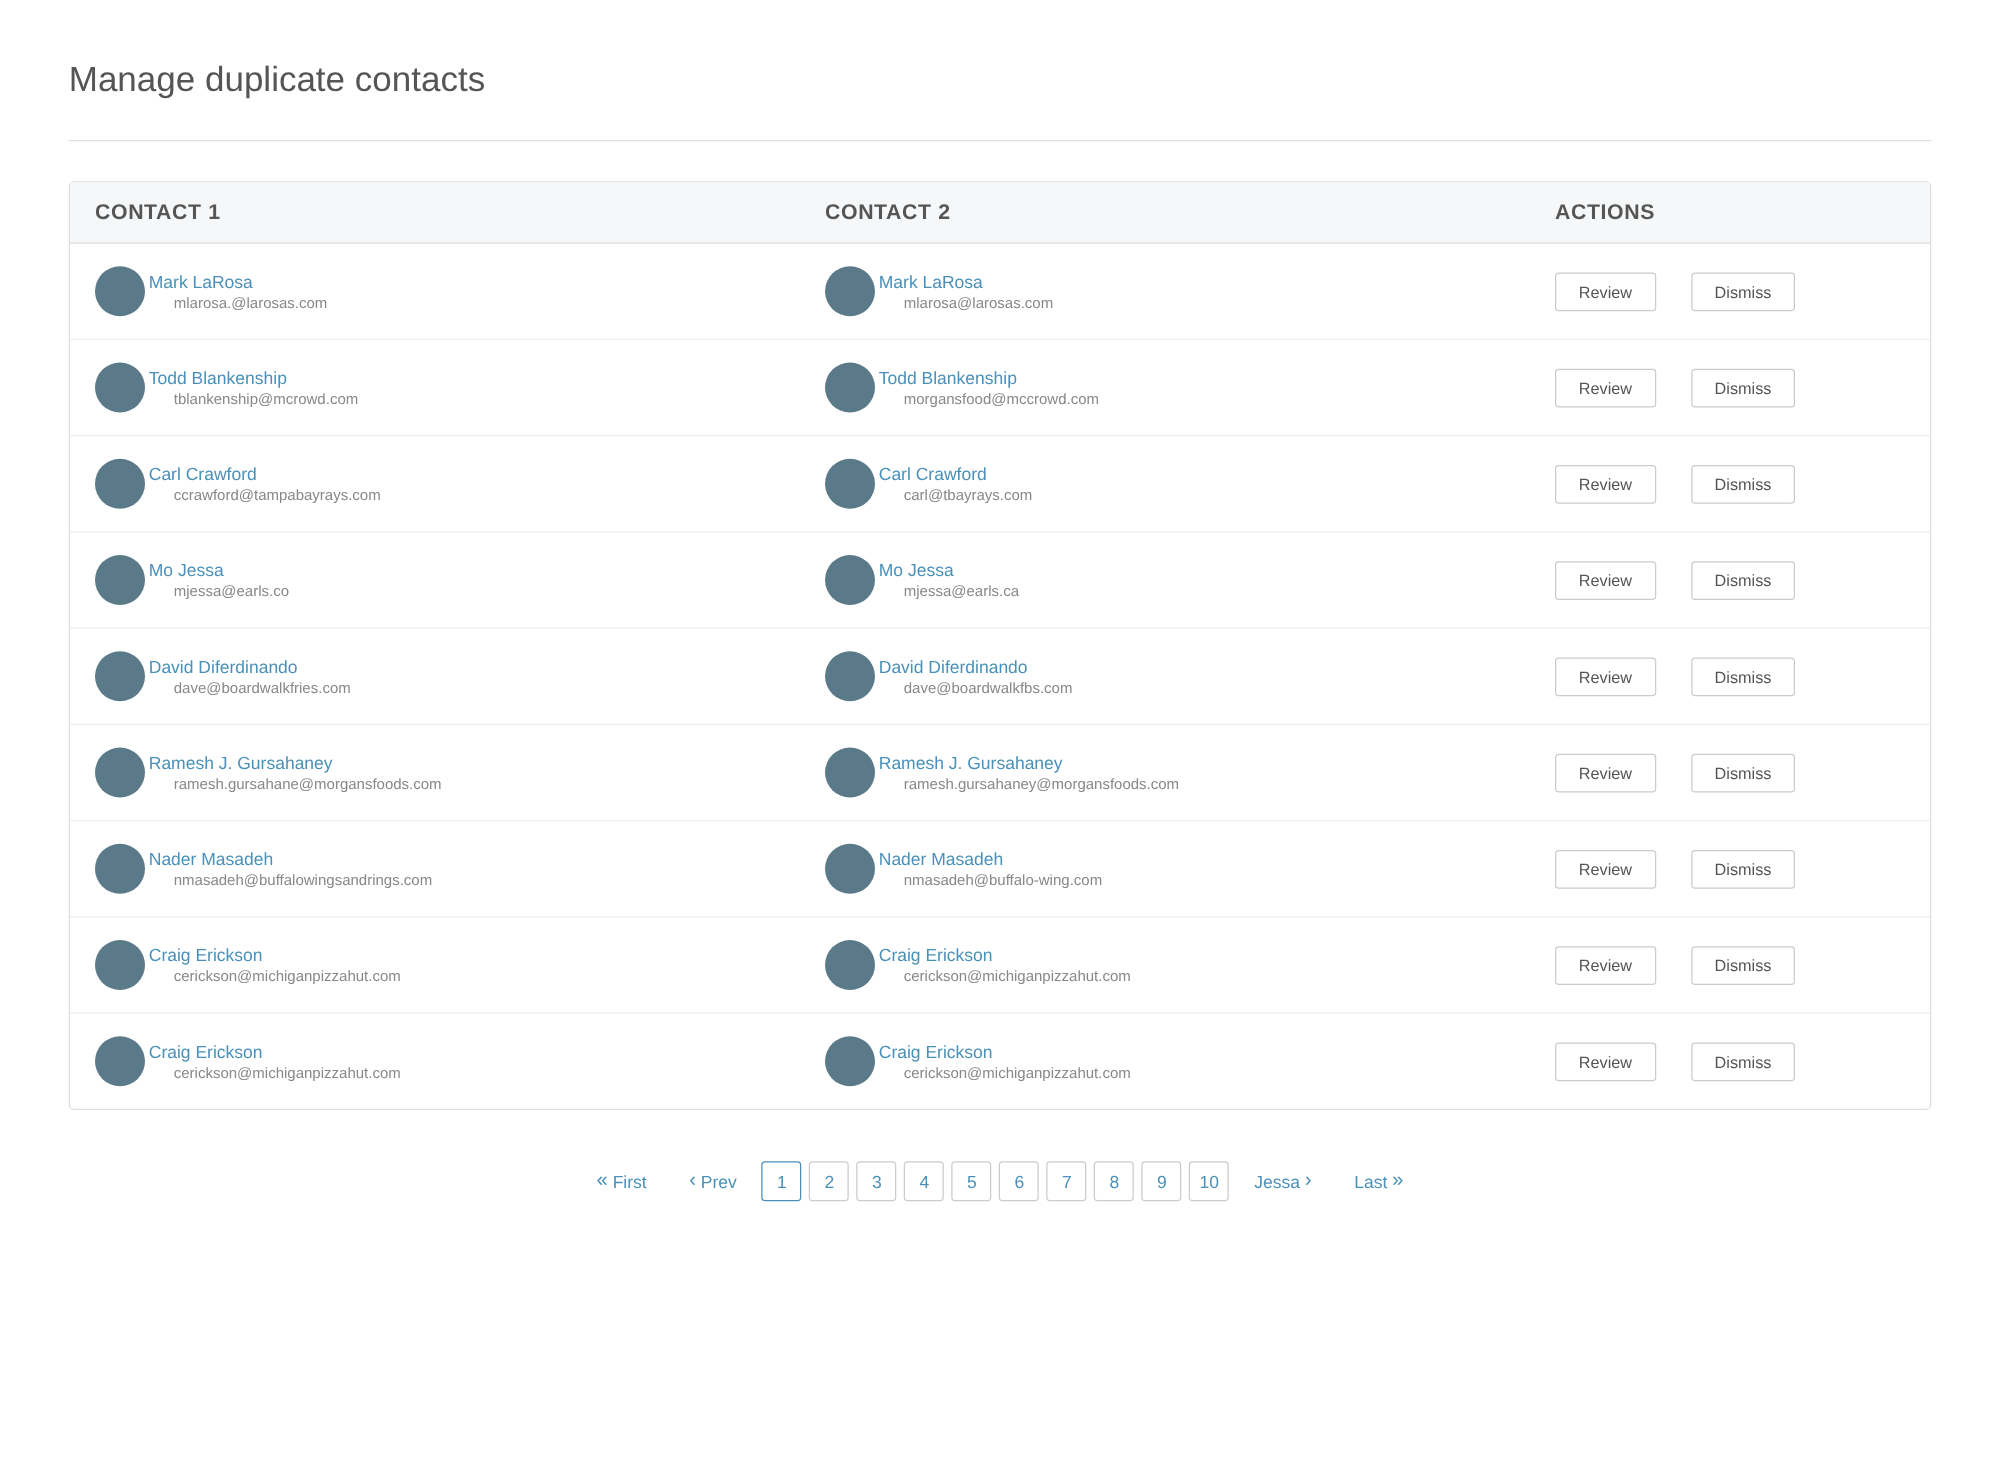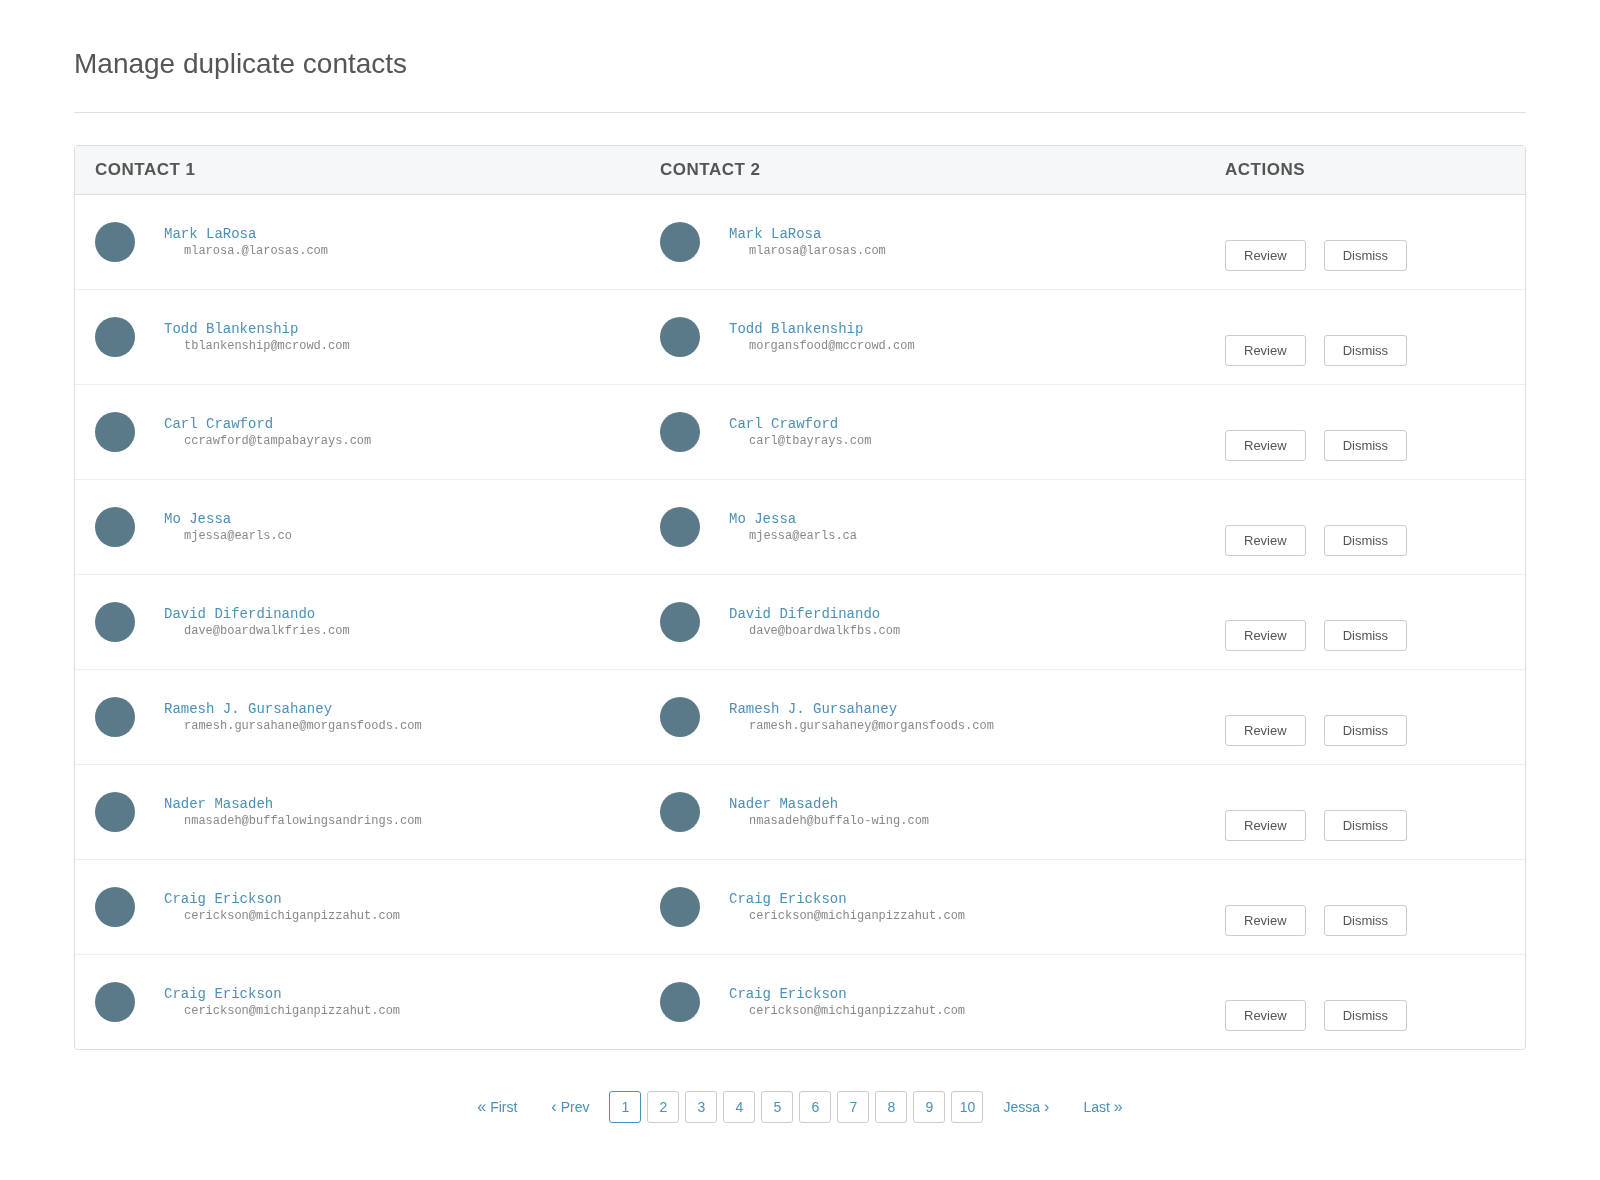--- a/index.html
+++ b/index.html
@@ -5,21 +5,21 @@
     * { box-sizing: border-box; margin: 0; padding: 0; }
     body {
       font-family: -apple-system, BlinkMacSystemFont, 'Segoe UI', Helvetica, Arial, sans-serif;
       background: #f7f8fa;
       color: #333;
       min-height: 1180px;
     }
     .page-wrapper {
       background: #fff;
       min-height: 1180px;
-      padding: 48px 74px;
+      padding: 48px 55px;
     }
     .page-title {
       font-size: 28px;
       font-weight: 300;
       color: #555;
       margin-bottom: 32px;
     }
     .divider {
       border: none;
       border-top: 1px solid #e0e0e0;
@@ -51,22 +51,21 @@
       border-bottom: 1px solid #eee;
       padding: 18px 20px;
       align-items: center;
     }
     .table-row:last-child {
       border-bottom: none;
     }
     .contact-cell {
       display: flex;
       align-items: center;
-      gap: 29px;
-      font-family: Liberation Mono, monospace;
+      gap: 3px;
     }
     .avatar {
       width: 40px;
       height: 40px;
       border-radius: 50%;
       background: #5a7a8a;
       flex-shrink: 0;
     }
     .contact-info {
       display: flex;
@@ -78,23 +77,22 @@
       font-weight: 500;
       margin-bottom: 2px;
     }
     .contact-email {
       font-size: 12px;
       color: #888;
       margin-left: 20px;
     }
     .actions-cell {
       display: flex;
-      gap: 18px;
-      align-items: center;
-      margin-top: 27px;
+      gap: 28px;
+      align-items: center;
     }
     .btn {
       padding: 7px 18px;
       border: 1px solid #ccc;
       border-radius: 3px;
       background: #fff;
       font-size: 13px;
       color: #555;
       cursor: pointer;
     }

